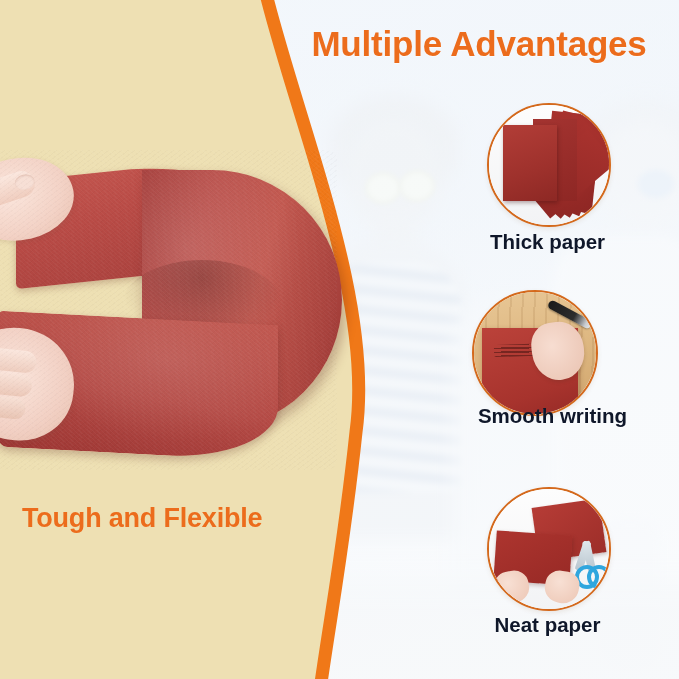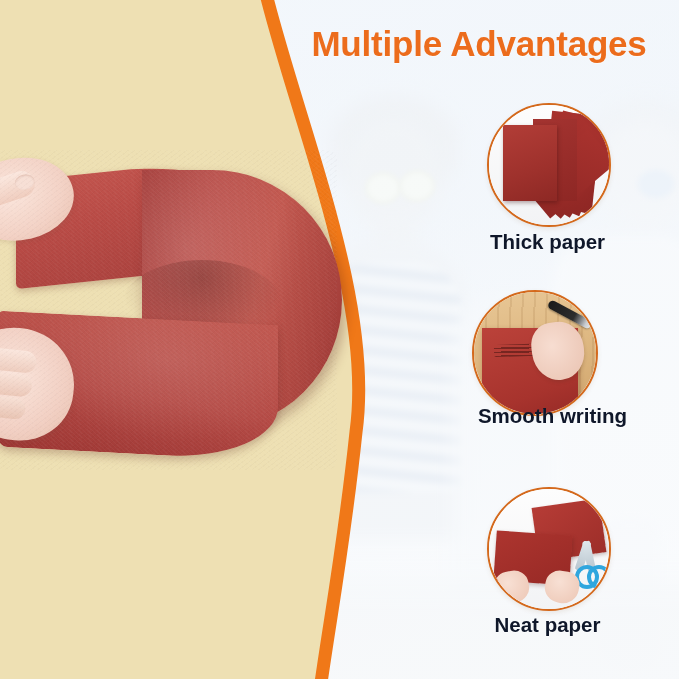--- a/index.html
+++ b/index.html
@@ -269,20 +269,21 @@
     <div class="hand-bot">
       <div class="finger-b1"></div>
       <div class="finger-b2"></div>
       <div class="finger-b3"></div>
     </div>
     <div class="paper-grain"></div>
   </div>
 
   <div class="headline">Multiple Advantages</div>
 
+  <div class="left-title">Tough and Flexible</div>
 
   <div class="feature">
     <div class="circle f1">
       <div class="white-desk"></div>
       <div class="fan-leaf" style="left:58px;top:8px;width:50px;height:96px;transform:rotate(6deg);"></div>
       <div class="fan-leaf" style="left:62px;top:10px;width:48px;height:94px;transform:rotate(14deg);"></div>
       <div class="fan-leaf" style="left:64px;top:14px;width:46px;height:92px;transform:rotate(23deg);"></div>
       <div class="fan-leaf" style="left:64px;top:18px;width:44px;height:90px;transform:rotate(32deg);"></div>
       <div class="fan-leaf" style="left:62px;top:22px;width:44px;height:88px;transform:rotate(41deg);"></div>
       <div class="fan-leaf" style="left:58px;top:26px;width:44px;height:86px;transform:rotate(50deg);"></div>

